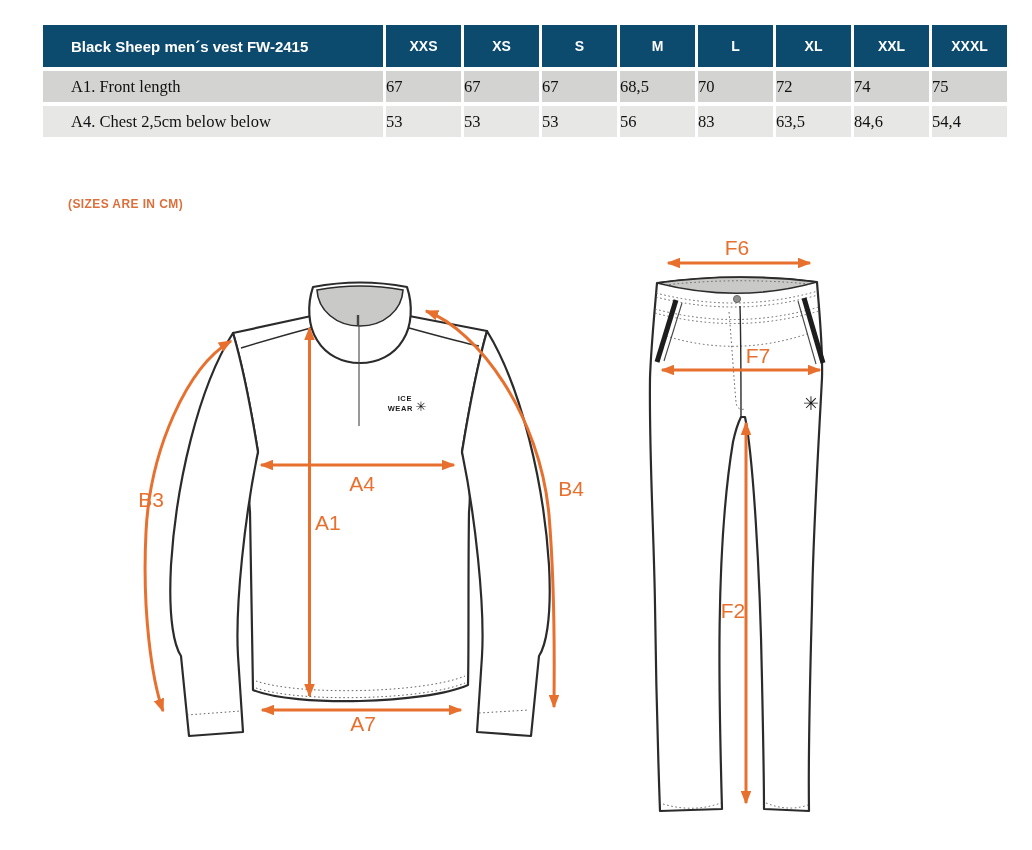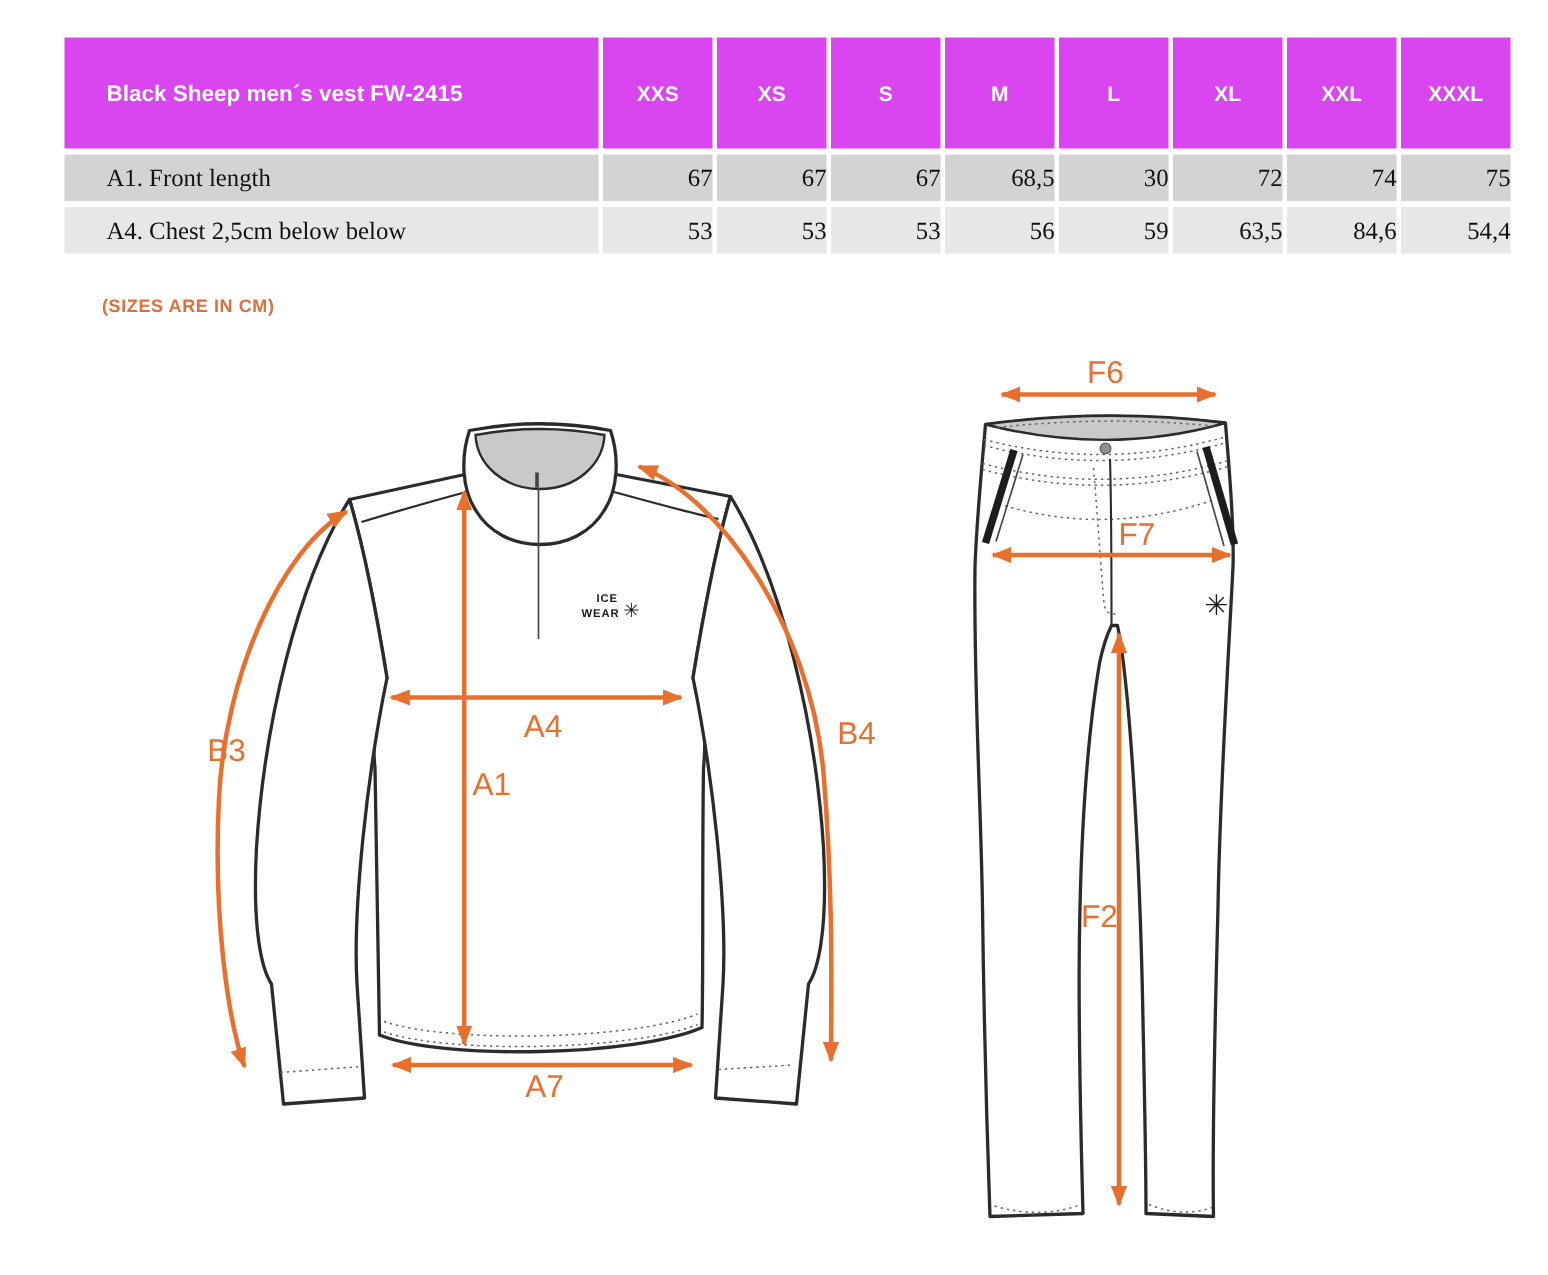--- a/index.html
+++ b/index.html
@@ -5,29 +5,29 @@
   html,body { margin:0; padding:0; background:#ffffff; }
   body { width:1032px; height:850px; font-family:"Liberation Sans", sans-serif; }
   .page { position:relative; width:1032px; height:850px; background:#fff; overflow:hidden; }
 
   
   table.size-chart {
     position:absolute; left:40px; top:21px; width:970px;
     border-collapse:separate; border-spacing:3px 4px; table-layout:fixed;
   }
   table.size-chart th {
-    background:#d946ef; color:#ffffff; font-weight:bold; font-size:14px;
-    height:42px; text-align:center; padding:16px;
+    background:#0c4a6e; color:#ffffff; font-weight:bold; font-size:14px;
+    height:42px; text-align:center; padding:0;
   }
   table.size-chart th.title-cell {
     width:312px; text-align:left; padding-left:28px; font-size:15px;
   }
   table.size-chart td {
     font-family:"Liberation Serif", serif; font-size:16.5px; color:#111;
-    text-align:right; height:31px; padding:0;
+    text-align:left; height:31px; padding:0;
   }
   table.size-chart tbody tr:nth-child(odd) td { background:#D3D3D1; }
   table.size-chart tbody tr:nth-child(even) td { background:#E7E7E5; }
   table.size-chart td.label-cell { text-align:left; padding-left:28px;margin-left:12px; }
 
   .note {
     position:absolute; left:68px; top:197px;
     color:#DC6F3B; font-weight:bold; font-size:12px; letter-spacing:0.4px;
   }
 
@@ -63,32 +63,32 @@
           <th>XXXL</th>
         </tr>
     </thead>
     <tbody>
         <tr>
           <td class="label-cell">A1. Front length</td>
           <td>67</td>
           <td>67</td>
           <td>67</td>
           <td>68,5</td>
-          <td>30</td>
+          <td>70</td>
           <td>72</td>
           <td>74</td>
           <td>75</td>
         </tr>
         <tr>
           <td class="label-cell">A4. Chest 2,5cm below below</td>
           <td>53</td>
           <td>53</td>
           <td>53</td>
           <td>56</td>
-          <td>59</td>
+          <td>83</td>
           <td>63,5</td>
           <td>84,6</td>
           <td>54,4</td>
         </tr>
       </tbody>
   </table>
 
   <div class="note">(SIZES ARE IN CM)</div>
 
   <svg class="diagram" width="1032" height="620" viewBox="0 0 1032 620">

